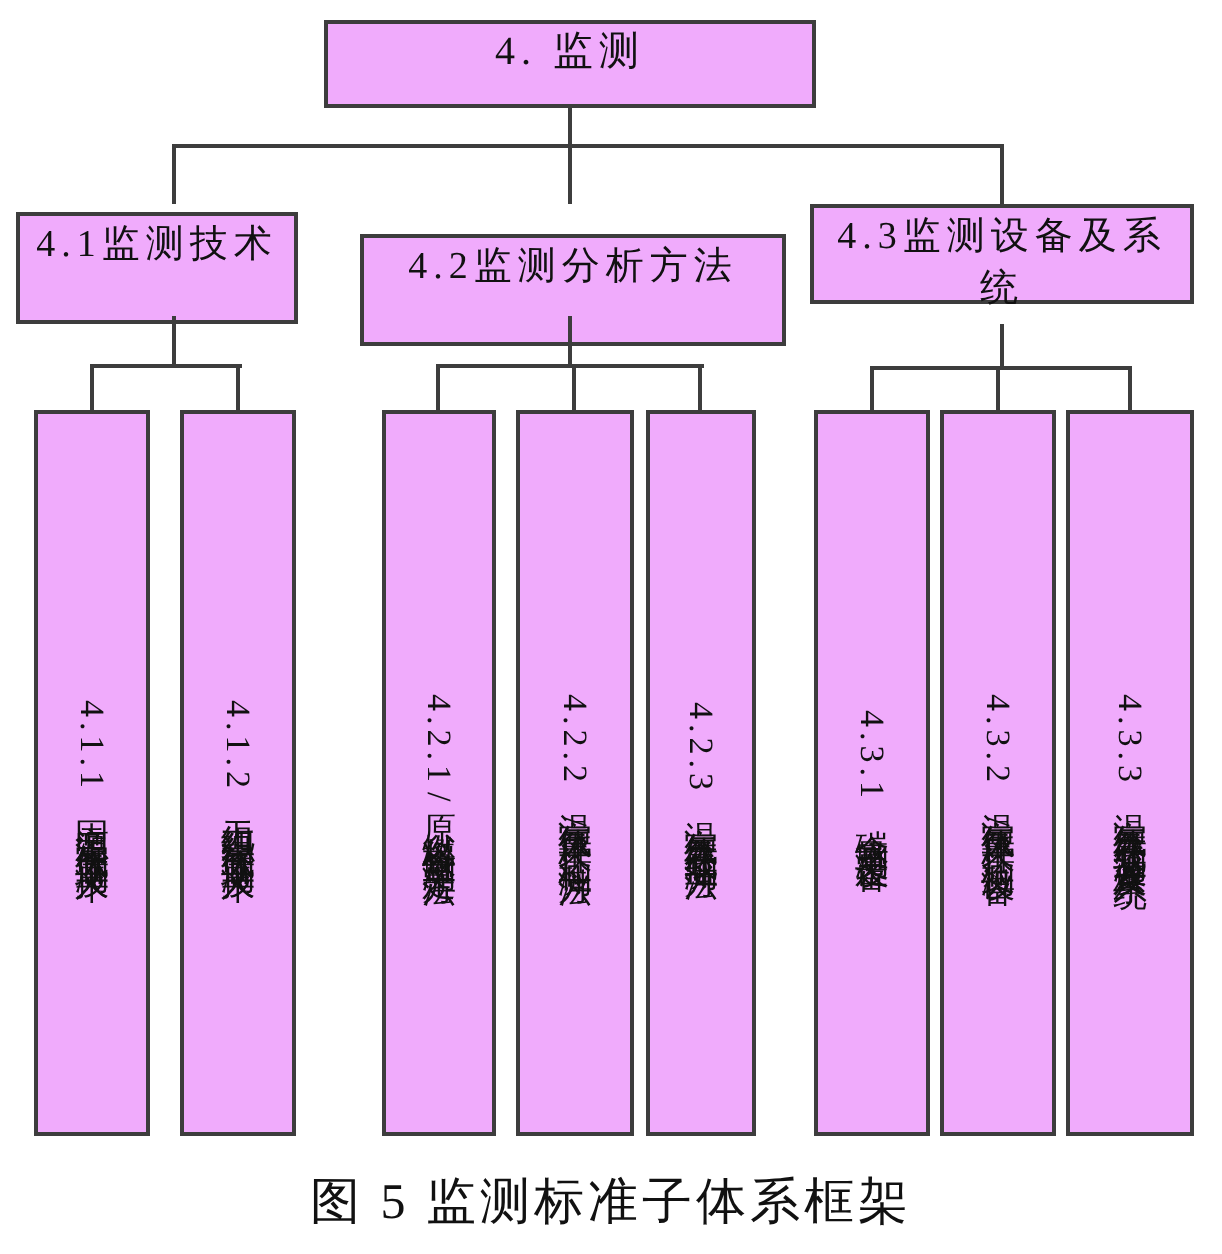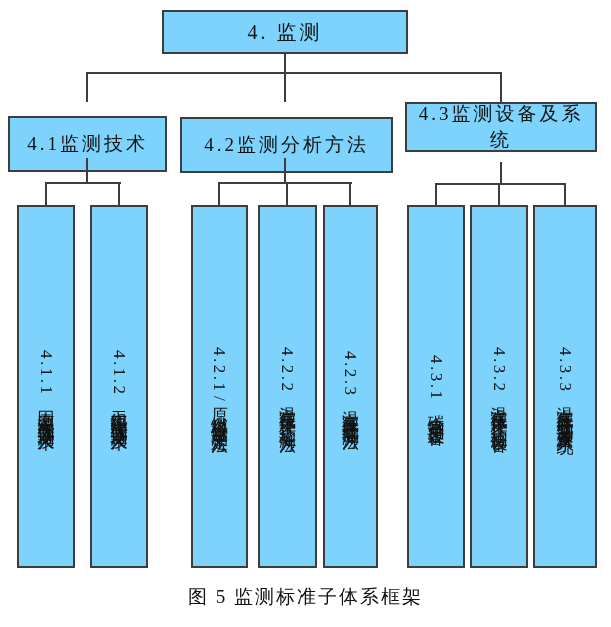--- a/index.html
+++ b/index.html
@@ -9,56 +9,55 @@
     height: 627px;
     background: #ffffff;
     font-family: "Liberation Serif", "DejaVu Serif", serif;
     color: #111111;
     overflow: hidden;
   }
   .box {
     position: absolute;
     box-sizing: border-box;
     border: 2px solid #3d3d3d;
-    background: #7dd3fc;
+    background: #f0abfc;
     display: flex;
-    align-items: center;
     justify-content: center;
     text-align: center;
   }
   .root-box  { font-size: 20px; letter-spacing: 3px; }
   .l2-box    { font-size: 19px; letter-spacing: 3px; line-height: 1.35; padding: 2px 4px; }
   .leaf-box  { top: 205px; height: 363px; }
   .leaf-box span {
     writing-mode: vertical-rl;
     text-orientation: mixed;
     font-size: 17px;
     letter-spacing: 2.5px;
     line-height: 1.0;
   }
   .vline { position: absolute; width: 2px;  background: #3d3d3d; }
   .hline { position: absolute; height: 2px; background: #3d3d3d; }
   .caption {
     position: absolute;
     left: 0; top: 584px; width: 611px;
     text-align: center;
-    font-size: 19px;
+    font-size: 25px;
     letter-spacing: 2px;
   }
 </style>
 </head>
 <body>
 
 <div class="stage">
 
   <div class="box root-box" style="left:162px; top:10px; width:246px; height:44px;">
     <span>4. 监测</span>
   </div>
 
-  <div class="box l2-box" style="left:8px; top:116px; width:159px; height:56px;">
+  <div class="box l2-box" style="left:8px; top:106px; width:141px; height:56px;">
     <span>4.1监测技术</span>
   </div>
   <div class="box l2-box" style="left:180px; top:102px; width:213px; height:56px;margin-top:15px;">
     <span>4.2监测分析方法</span>
   </div>
   <div class="box l2-box" style="left:405px; top:102px; width:192px; height:50px;">
     <span>4.3监测设备及系统</span>
   </div>
 
   <div class="box leaf-box" style="left:17px; width:58px;">

